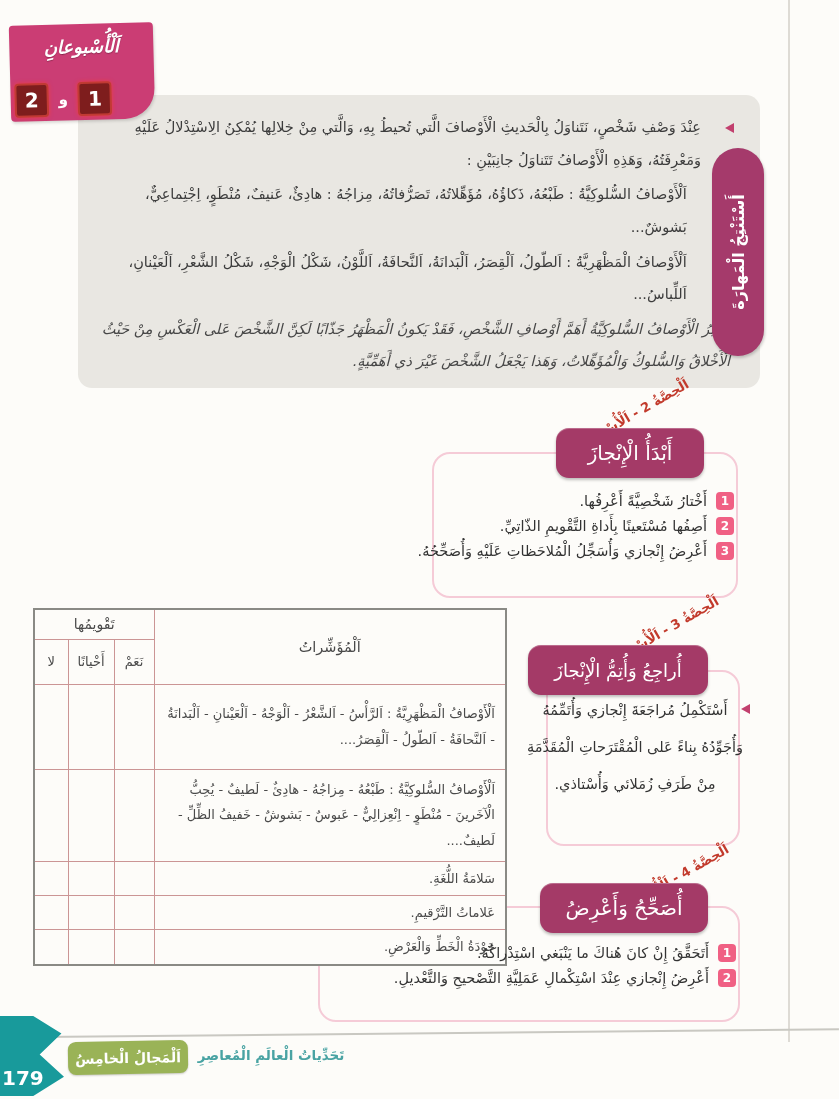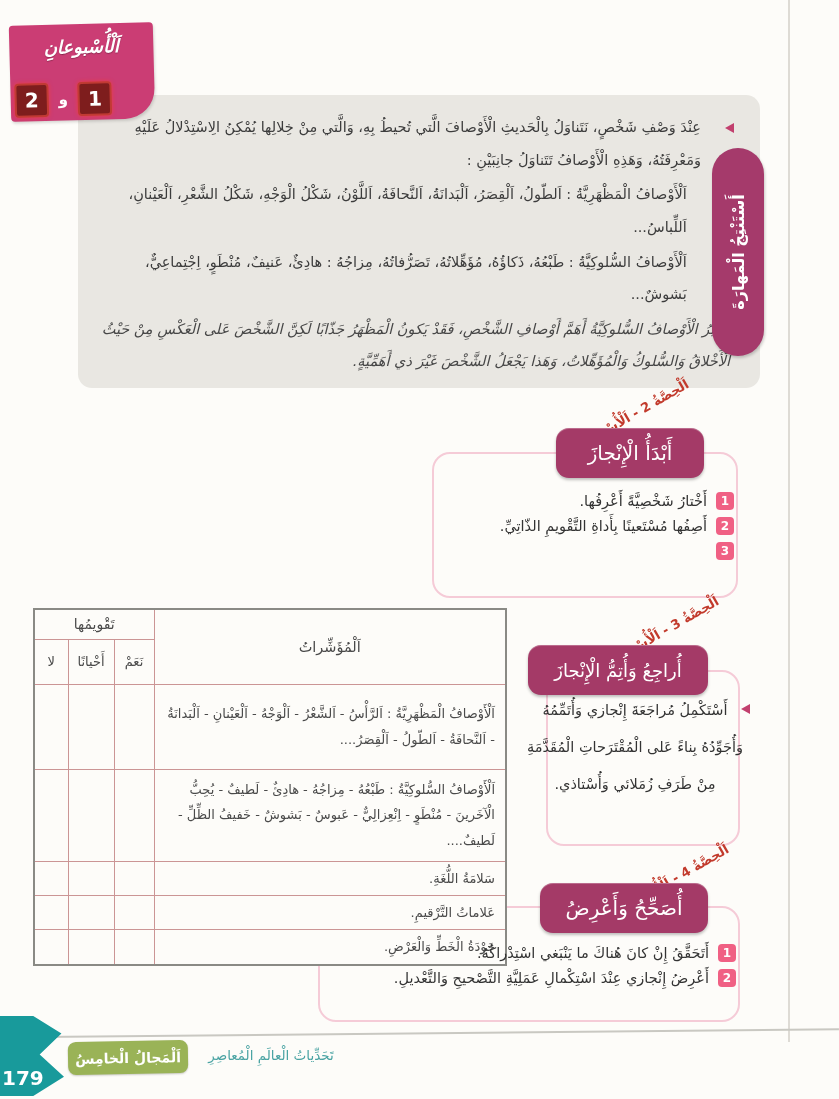--- a/index.html
+++ b/index.html
@@ -161,21 +161,21 @@
   }
   .domain-badge {
     left:68px; top:1041px; width:120px; height:33px;
     background:#9ab357; border-radius:8px; transform:rotate(-1deg);
     color:#fff; font-size:14px; font-weight:bold;
     display:flex; align-items:center; justify-content:center; z-index:6;
     box-shadow:0 1px 2px rgba(0,0,0,.2);
   }
   .unit-title {
     left:196px; top:1047px; width:150px;
-    color:#49a3a3; font-size:13.5px; font-weight:normal; text-align:center; z-index:6;
+    color:#49a3a3; font-size:13.5px; font-weight:bold; text-align:center; z-index:6;
   }
 </style>
 </head>
 <body>
 
 <div class="abs page-edge-v"></div>
 <div class="abs footer-rule"></div>
 
 <div class="abs ribbon">
   <div class="ribbon-title">اَلْأُسْبوعانِ</div>
@@ -186,25 +186,25 @@
   </div>
 </div>
 
 <div class="abs skill-box">
   <div class="flex-line">
     <span class="tri-bullet"></span>
     <p>عِنْدَ وَصْفِ شَخْصٍ، نَتَناوَلُ بِالْحَديثِ الْأَوْصافَ الَّتي تُحيطُ بِهِ، وَالَّتي مِنْ خِلالِها يُمْكِنُ الِاسْتِدْلالُ عَلَيْهِ وَمَعْرِفَتُهُ، وَهَذِهِ الْأَوْصافُ تَتَناوَلُ جانِبَيْنِ :</p>
   </div>
   <div class="flex-line indent">
     <span class="dot-bullet">•</span>
-    <p>اَلْأَوْصافُ الْمَظْهَرِيَّةُ : اَلطّولُ، اَلْقِصَرُ، اَلْبَدانَةُ، اَلنَّحافَةُ، اَللَّوْنُ، شَكْلُ الْوَجْهِ، شَكْلُ الشَّعْرِ، اَلْعَيْنانِ، اَللِّباسُ...</p>
+    <p>اَلْأَوْصافُ السُّلوكِيَّةُ : طَبْعُهُ، ذَكاؤُهُ، مُؤَهِّلاتُهُ، تَصَرُّفاتُهُ، مِزاجُهُ : هادِئٌ، عَنيفٌ، مُنْطَوٍ، اِجْتِماعِيٌّ، بَشوشٌ...</p>
   </div>
   <div class="flex-line indent">
     <span class="dot-bullet">•</span>
-    <p>اَلْأَوْصافُ السُّلوكِيَّةُ : طَبْعُهُ، ذَكاؤُهُ، مُؤَهِّلاتُهُ، تَصَرُّفاتُهُ، مِزاجُهُ : هادِئٌ، عَنيفٌ، مُنْطَوٍ، اِجْتِماعِيٌّ، بَشوشٌ...</p>
+    <p>اَلْأَوْصافُ الْمَظْهَرِيَّةُ : اَلطّولُ، اَلْقِصَرُ، اَلْبَدانَةُ، اَلنَّحافَةُ، اَللَّوْنُ، شَكْلُ الْوَجْهِ، شَكْلُ الشَّعْرِ، اَلْعَيْنانِ، اَللِّباسُ...</p>
   </div>
   <p class="conclusion">تُعْتَبَرُ الْأَوْصافُ السُّلوكِيَّةُ أَهَمَّ أَوْصافِ الشَّخْصِ، فَقَدْ يَكونُ الْمَظْهَرُ جَذّابًا لَكِنَّ الشَّخْصَ عَلى الْعَكْسِ مِنْ حَيْثُ الْأَخْلاقُ وَالسُّلوكُ وَالْمُؤَهِّلاتُ، وَهَذا يَجْعَلُ الشَّخْصَ غَيْرَ ذي أَهَمِّيَّةٍ.</p>
 </div>
 
 <div class="abs side-label">
   <span>أَسْتَنْتِجُ الْمَهارَةَ</span>
 </div>
 
 <div class="abs session-note note1">اَلْحِصَّةُ 2 - اَلْأُسْبوعُ 1</div>
 <div class="abs bracket bracket1"></div>
@@ -213,20 +213,21 @@
   <div class="num-item">
     <span class="num-sq">1</span>
     <span>أَخْتارُ شَخْصِيَّةً أَعْرِفُها.</span>
   </div>
   <div class="num-item">
     <span class="num-sq">2</span>
     <span>أَصِفُها مُسْتَعينًا بِأَداةِ التَّقْويمِ الذّاتِيِّ.</span>
   </div>
   <div class="num-item">
     <span class="num-sq">3</span>
+    <span>أَعْرِضُ إِنْجازي وَأُسَجِّلُ الْمُلاحَظاتِ عَلَيْهِ وَأُصَحِّحُهُ.</span>
   </div>
 </div>
 
 <div class="abs eval-table-wrap">
   <table class="eval" dir="rtl">
     <colgroup>
       <col style="width:352px">
         <col style="width:40px">
         <col style="width:46px">
         <col style="width:34px">

